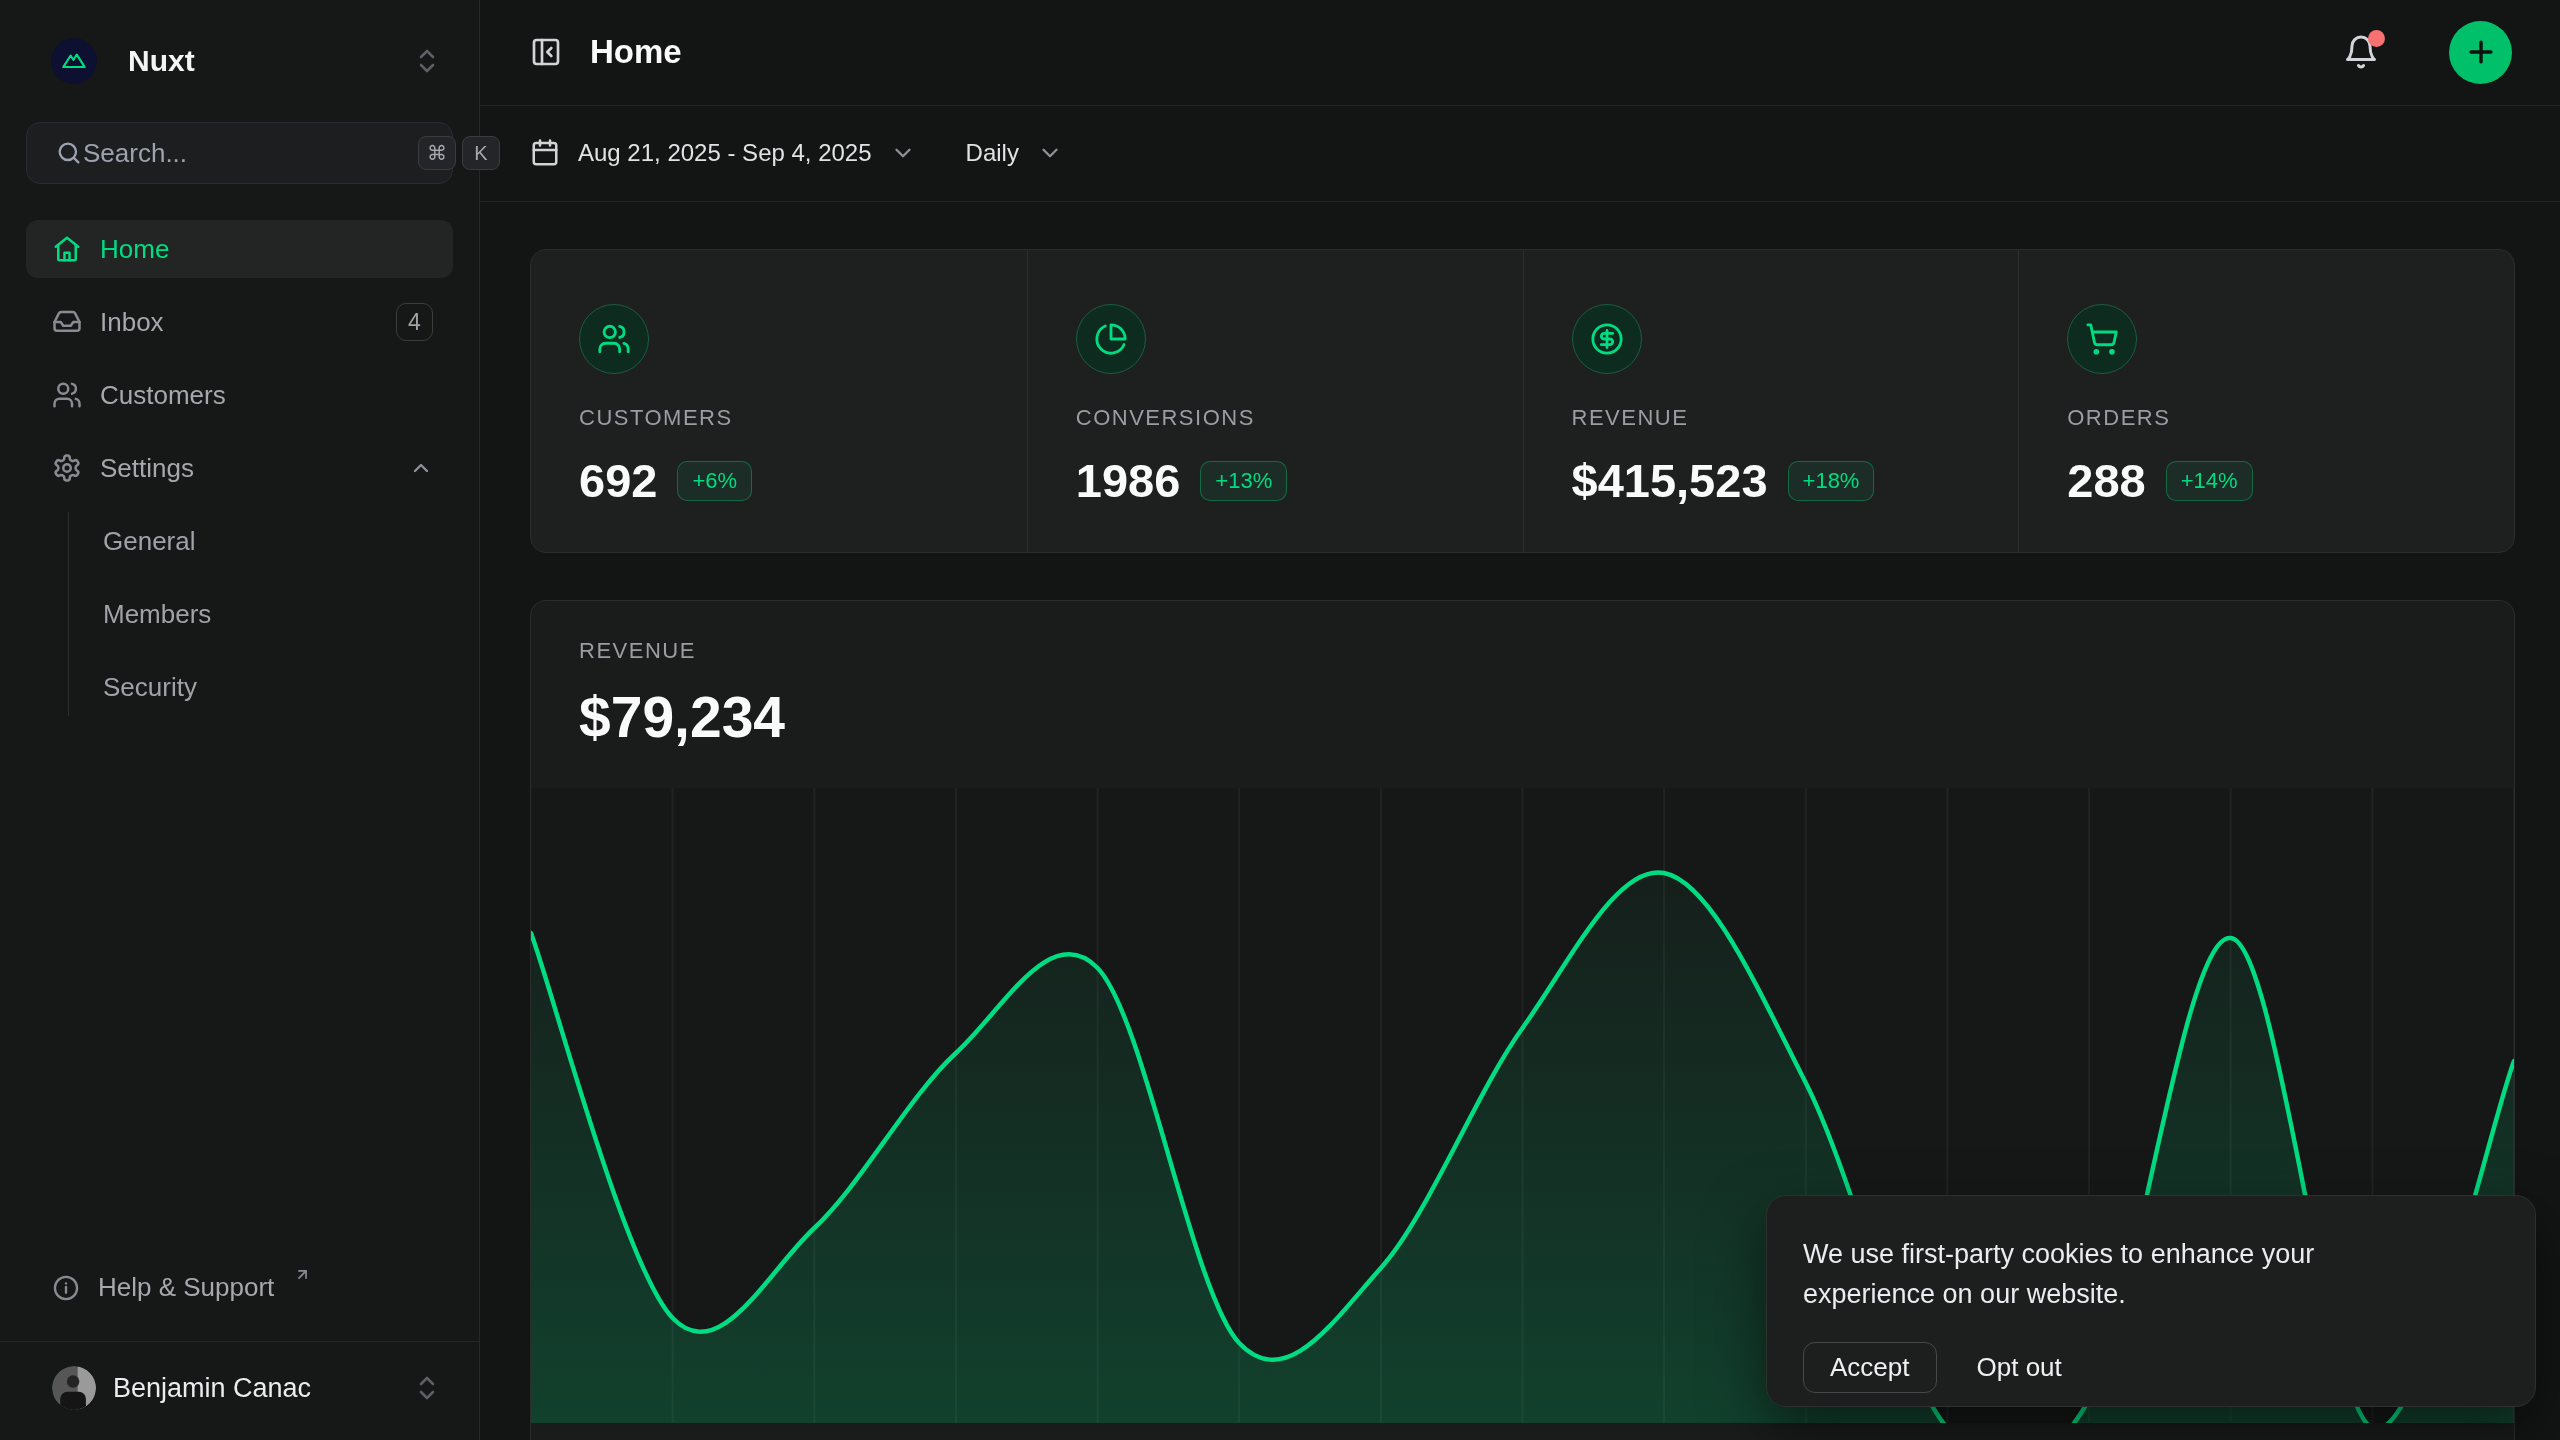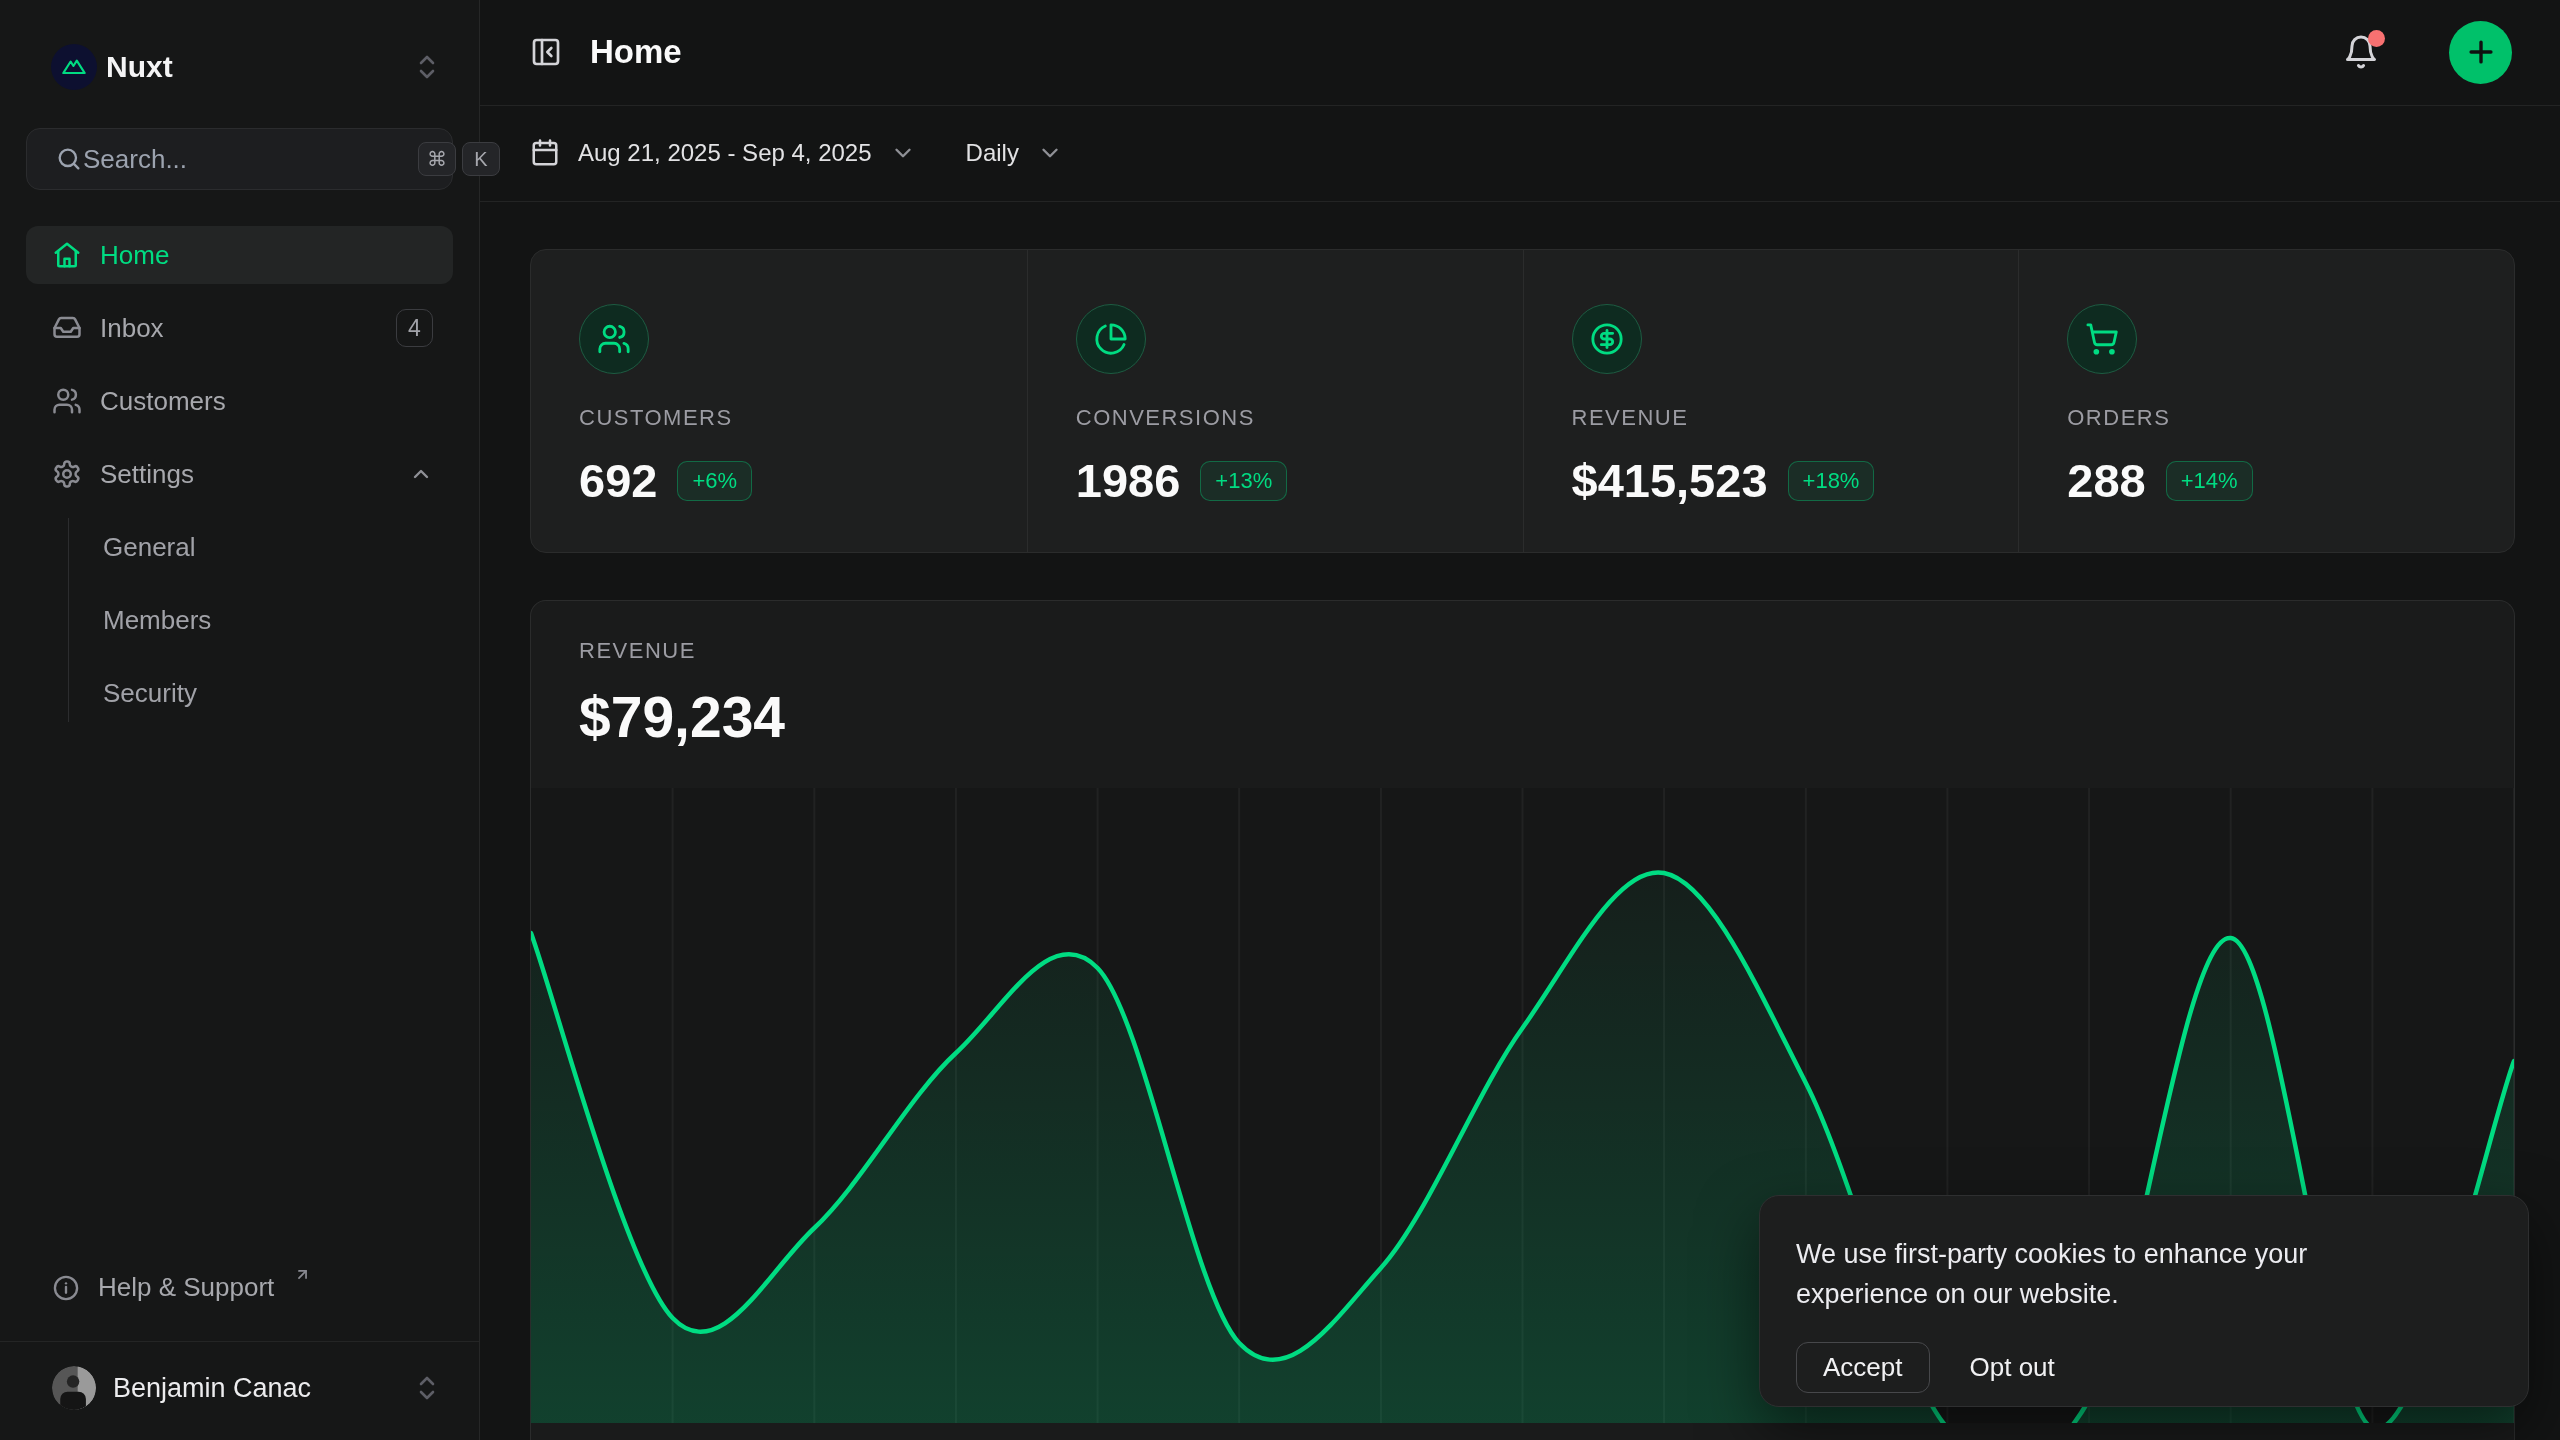--- a/index.html
+++ b/index.html
@@ -13,21 +13,21 @@
   svg { display:block; }
 
   
   .sidebar {
     width:480px; height:1440px; flex:0 0 480px;
     background:#161717;
     border-right:1px solid #262727;
     padding:38px 26px 30px 26px;
     display:flex; flex-direction:column;
   }
-  .brand-row { display:flex; align-items:center; gap:9px; padding-left:25px; padding-right:14px;margin-top:6px; }
+  .brand-row { display:flex; align-items:center; gap:31px; padding-left:25px; padding-right:14px; }
   .brand-logo {
     width:46px; height:46px; border-radius:50%;
     background:#0d1030; display:flex; align-items:center; justify-content:center;
   }
   .brand-name { font-size:30px; font-weight:700; color:#f4f4f5; flex:1; }
   .updown { color:#5d5e66; }
 
   .searchbar {
     margin-top:38px; height:62px; border-radius:14px;
     background:#1d1e20; border:1px solid #2b2c2e;
@@ -129,21 +129,21 @@
     border-radius:16px 16px 0 0; border-bottom:none; height:840px; overflow:hidden;
   }
   .chart-head { padding:37px 48px 0 48px; }
   .chart-label { font-size:22px; font-weight:500; letter-spacing:1.5px; color:#9c9ca3; }
   .chart-value { margin-top:20px; font-size:57px; font-weight:700; color:#fafafa; }
   .chart-area { margin-top:38px; height:635px; background:#161717; position:relative; }
   .chart-area svg { width:100%; height:100%; }
 
   
   .cookie {
-    position:absolute; right:31px; bottom:33px; width:770px; height:212px;
+    position:absolute; right:24px; bottom:33px; width:770px; height:212px;
     background:#1d1e1e; border:1px solid #2e2f30; border-radius:20px;
     box-shadow:0 24px 60px rgba(0,0,0,0.5);
     padding:38px 36px 0 36px; z-index:10;
   }
   .cookie-text { font-size:27px; line-height:40px; color:#ececf0; max-width:600px; }
   .cookie-actions { margin-top:28px; display:flex; align-items:center; }
   .accept-btn {
     background:transparent; border:1.5px solid #47484b; border-radius:12px;
     color:#f1f1f3; font-family:inherit; font-size:26px; font-weight:500;
     padding:9px 26px; cursor:pointer;

